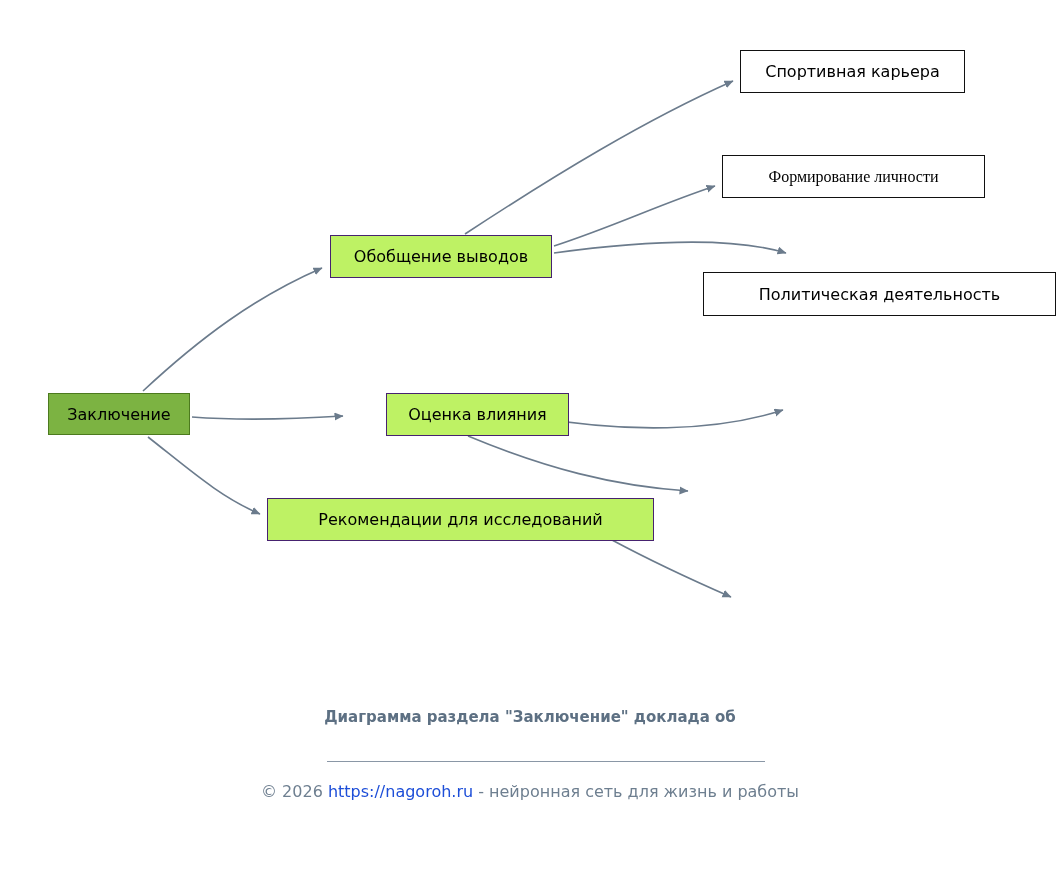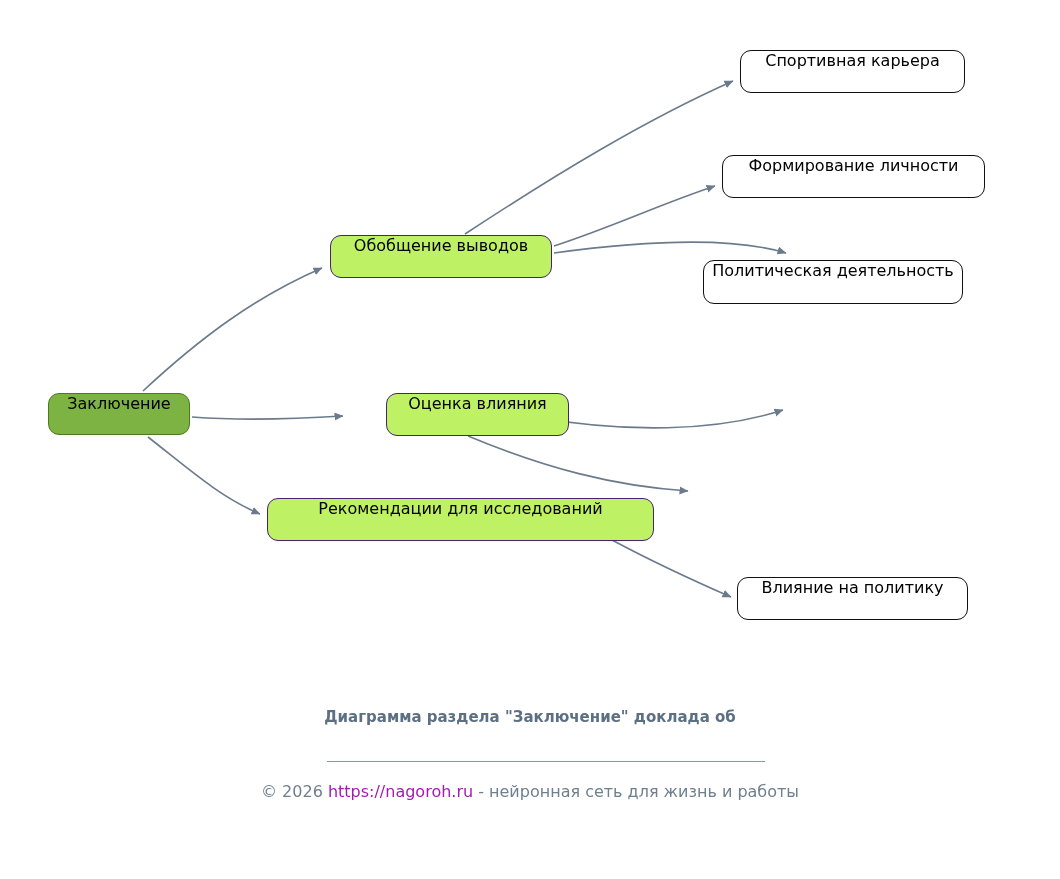--- a/index.html
+++ b/index.html
@@ -17,23 +17,23 @@
   .edges {
     position: absolute;
     left: 0; top: 0;
     width: 1060px; height: 879px;
     pointer-events: none;
   }
 
   .node {
     position: absolute;
     display: flex;
-    align-items: flex-start;
+    align-items: center;
     justify-content: center;
-    border-radius: 11px;
+    border-radius: 0;
     font-size: 16px;
     color: #000000;
     white-space: nowrap;
     cursor: default;
   }
   .node-root {
     background: #7cb342;
     border: 1.6px solid #4c7a1e;
   }
   .node-branch {
@@ -66,21 +66,21 @@
   .footer-copyright {
     position: absolute;
     left: 0;
     top: 782px;
     width: 1060px;
     text-align: center;
     font-size: 16px;
     color: #6e7f90;
   }
   .footer-copyright a, .footer-link {
-    color: #a21caf;
+    color: #1d4ed8;
     text-decoration: none;
     cursor: pointer;
   }
 </style>
 </head>
 <body>
 
 <div class="canvas">
 
   <svg class="edges" viewBox="0 0 1060 879" xmlns="http://www.w3.org/2000/svg">
@@ -115,33 +115,30 @@
   </div>
 
   <div class="node node-branch" style="left:267px; top:498px; width:387px; height:43px;">
     <span>Рекомендации для исследований</span>
   </div>
 
   <div class="node node-leaf" style="left:740px; top:50px; width:225px; height:43px;">
     <span>Спортивная карьера</span>
   </div>
 
-  <div class="node node-leaf" style="left:722px; top:155px; width:263px; height:43px;">
+  <div class="node node-leaf" style="left:722px; top:155px; width:263px; height:43px;font-family:Liberation Serif, serif;">
     <span>Формирование личности</span>
   </div>
 
-  <div class="node node-leaf" style="left:703px; top:260px; width:260px; height:44px;">
+  <div class="node node-leaf" style="left:703px; top:272px; width:353px; height:44px;">
     <span>Политическая деятельность</span>
   </div>
 
 
 
-  <div class="node node-leaf" style="left:737px; top:577px; width:231px; height:43px;">
-    <span>Влияние на политику</span>
-  </div>
 
   <div class="footer-caption">
     <div>Диаграмма раздела "Заключение" доклада об</div>
   </div>
 
   <div class="footer-divider"></div>
 
   <div class="footer-copyright"><span>© 2026 </span><span class="footer-link">https://nagoroh.ru</span><span> - нейронная сеть для жизнь и работы</span></div>
 
 </div>

